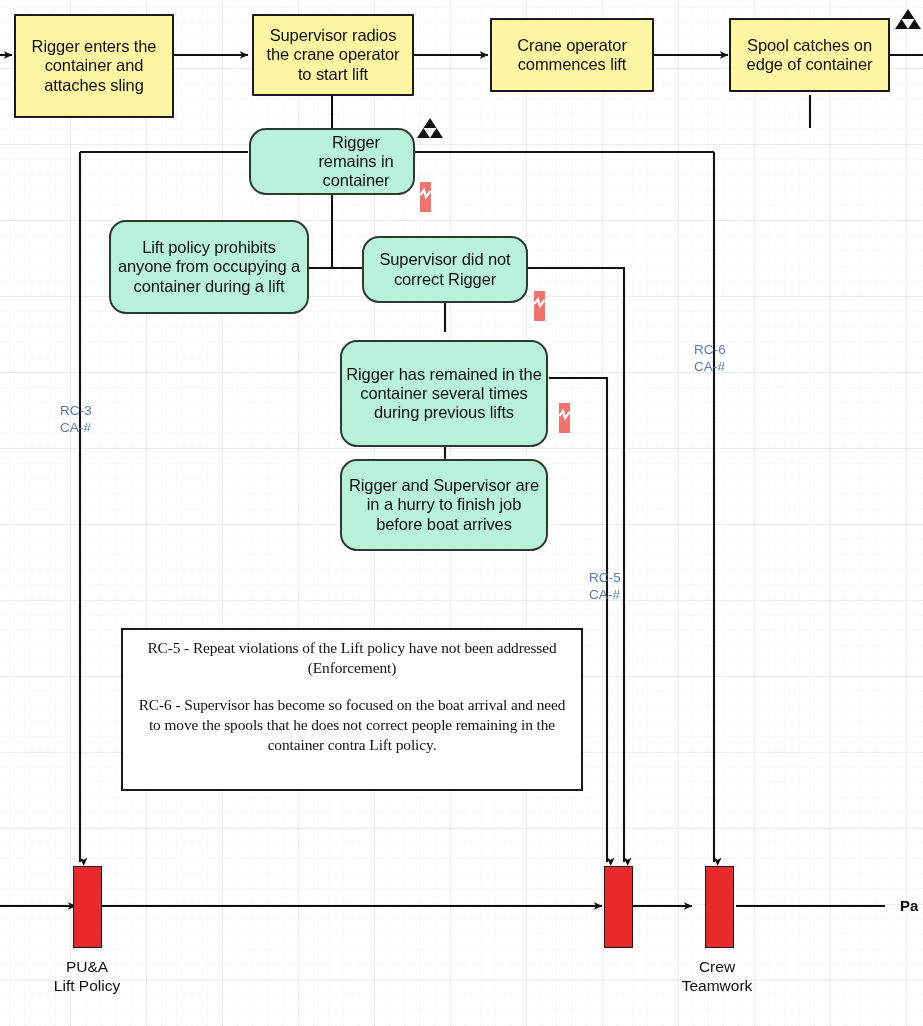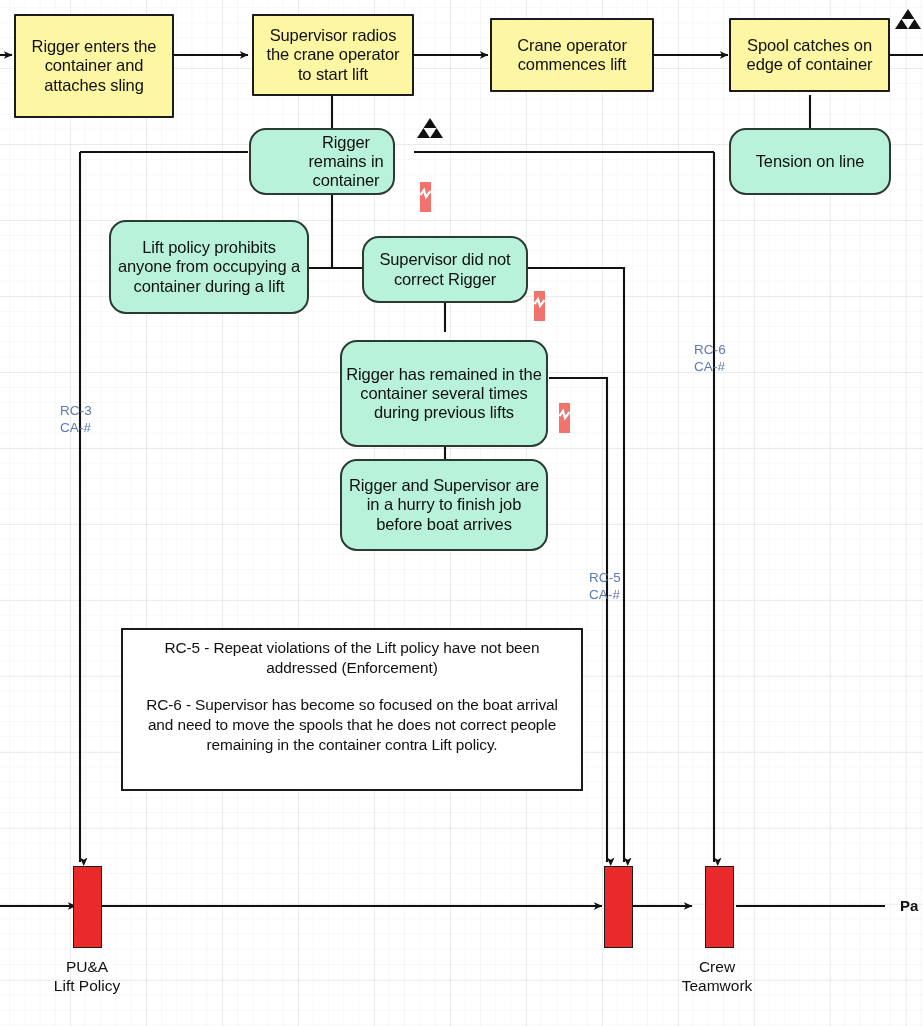--- a/index.html
+++ b/index.html
@@ -50,21 +50,21 @@
   }
   .notebox{
     background:#ffffff;
     border:2px solid #1b1b1b;
     font-size:15.4px;
     line-height:1.30;
     text-align:center;
     padding:8px 9px;
     display:block;
   }
-  .notebox p{margin:0;}
+  .notebox p{margin:0;font-family:Liberation Serif, serif;}
   .notebox p.gap{margin-top:17px;}
 
   .barrier{
     position:absolute;
     background:#ea2a2a;
     border:1.8px solid #1b1b1b;
   }
   .barrier-label{
     position:absolute;
     text-align:center;
@@ -154,27 +154,24 @@
   </div>
 
   <div class="node evt" style="left:490px;top:18px;width:164px;height:74px;">
     <span>Crane operator commences lift</span>
   </div>
 
   <div class="node evt" style="left:729px;top:18px;width:161px;height:74px;">
     <span>Spool catches on edge of container</span>
   </div>
 
-  <div class="node cond" style="left:249px;top:128px;width:146px;height:67px;padding-left:48px;">
+  <div class="node cond" style="left:249px;top:128px;width:166px;height:67px;padding-left:48px;">
     <span>Rigger remains in container</span>
   </div>
 
-  <div class="node cond" style="left:729px;top:128px;width:162px;height:67px;">
-    <span>Tension on line</span>
-  </div>
 
   <div class="node cond" style="left:109px;top:220px;width:200px;height:94px;">
     <span>Lift policy prohibits anyone from occupying a container during a lift</span>
   </div>
 
   <div class="node cond" style="left:362px;top:236px;width:166px;height:67px;">
     <span>Supervisor did not correct Rigger</span>
   </div>
 
   <div class="node cond" style="left:340px;top:340px;width:208px;height:107px;">

